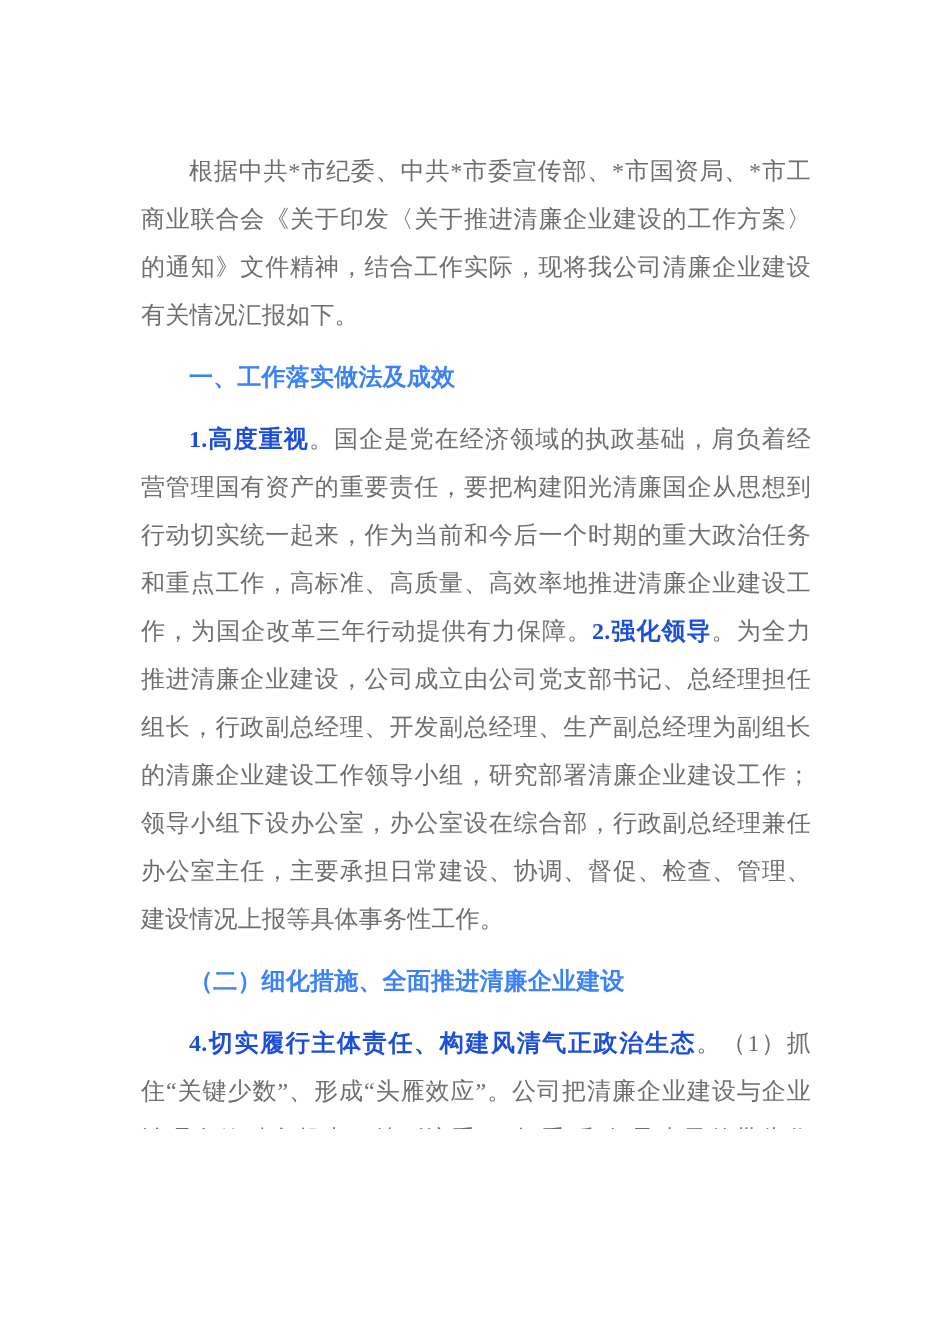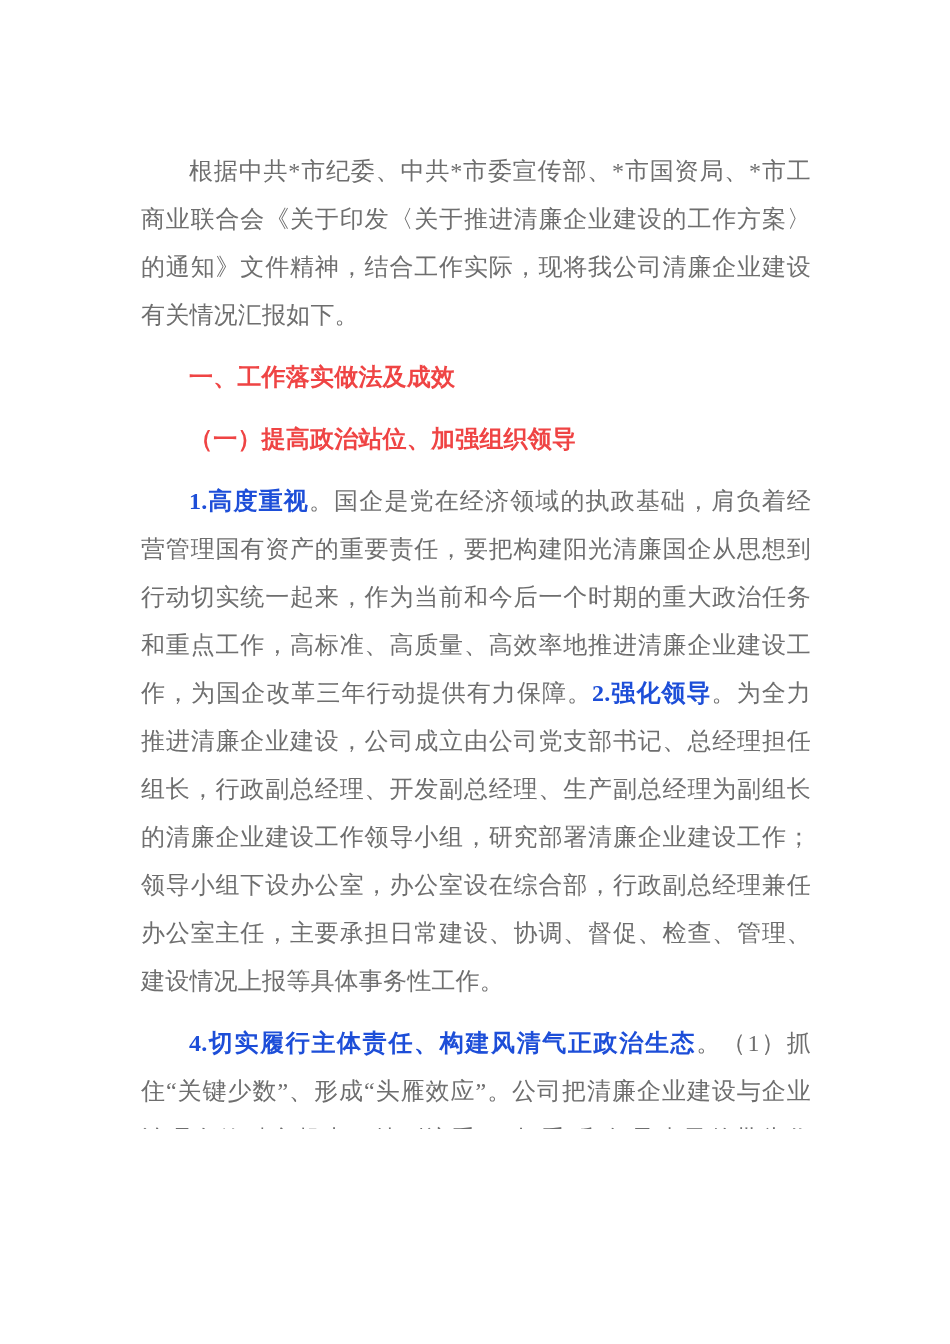--- a/index.html
+++ b/index.html
@@ -58,21 +58,21 @@
     text-indent: 48px;
   }
 
   .para.first-body {
     margin-top: 26px;
   }
 
   .heading {
     font-size: 24px;
     line-height: 48px;
-    color: #ef4444;
+    color: #3b82f6;
     font-weight: bold;
     margin: 0;
     text-indent: 48px;
     letter-spacing: 0.2px;
   }
 
   .heading.spaced {
     margin-top: 14px;
   }
 
@@ -96,21 +96,21 @@
 
 <div class="page">
   <div class="content">
 
     <h1 class="doc-title"></h1>
 
     <p class="para indent first-body">根据中共*市纪委、中共*市委宣传部、*市国资局、*市工商业联合会《关于印发〈关于推进清廉企业建设的工作方案〉的通知》文件精神，结合工作实际，现将我公司清廉企业建设有关情况汇报如下。</p>
 
     <p class="heading spaced">一、工作落实做法及成效</p>
 
-    <p class="heading spaced">（一）提高政治站位、加强组织领导</p>
 
     <p class="para indent spaced"><span class="bold-run">1.高度重视</span><span>。国企是党在经济领域的执政基础，肩负着经营管理国有资产的重要责任，要把构建阳光清廉国企从思想到行动切实统一起来，作为当前和今后一个时期的重大政治任务和重点工作，高标准、高质量、高效率地推进清廉企业建设工作，为国企改革三年行动提供有力保障。</span><span class="bold-run">2.强化领导</span><span>。为全力推进清廉企业建设，公司成立由公司党支部书记、总经理担任组长，行政副总经理、开发副总经理、生产副总经理为副组长的清廉企业建设工作领导小组，研究部署清廉企业建设工作；领导小组下设办公室，办公室设在综合部，行政副总经理兼任办公室主任，主要承担日常建设、协调、督促、检查、管理、建设情况上报等具体事务性工作。</span></p>
 
+    <p class="heading spaced">（二）细化措施、全面推进清廉企业建设</p>
 
     <p class="para indent spaced tail-cut"><span class="bold-run">4.切实履行主体责任、构建风清气正政治生态</span><span>。（1）抓住“关键少数”、形成“头雁效应”。公司把清廉企业建设与企业治理有效融合起来，特别注重“一把手”和领导班子的带头作用；要求以</span></p>
 
   </div>
 </div>
 
 </body></html>

